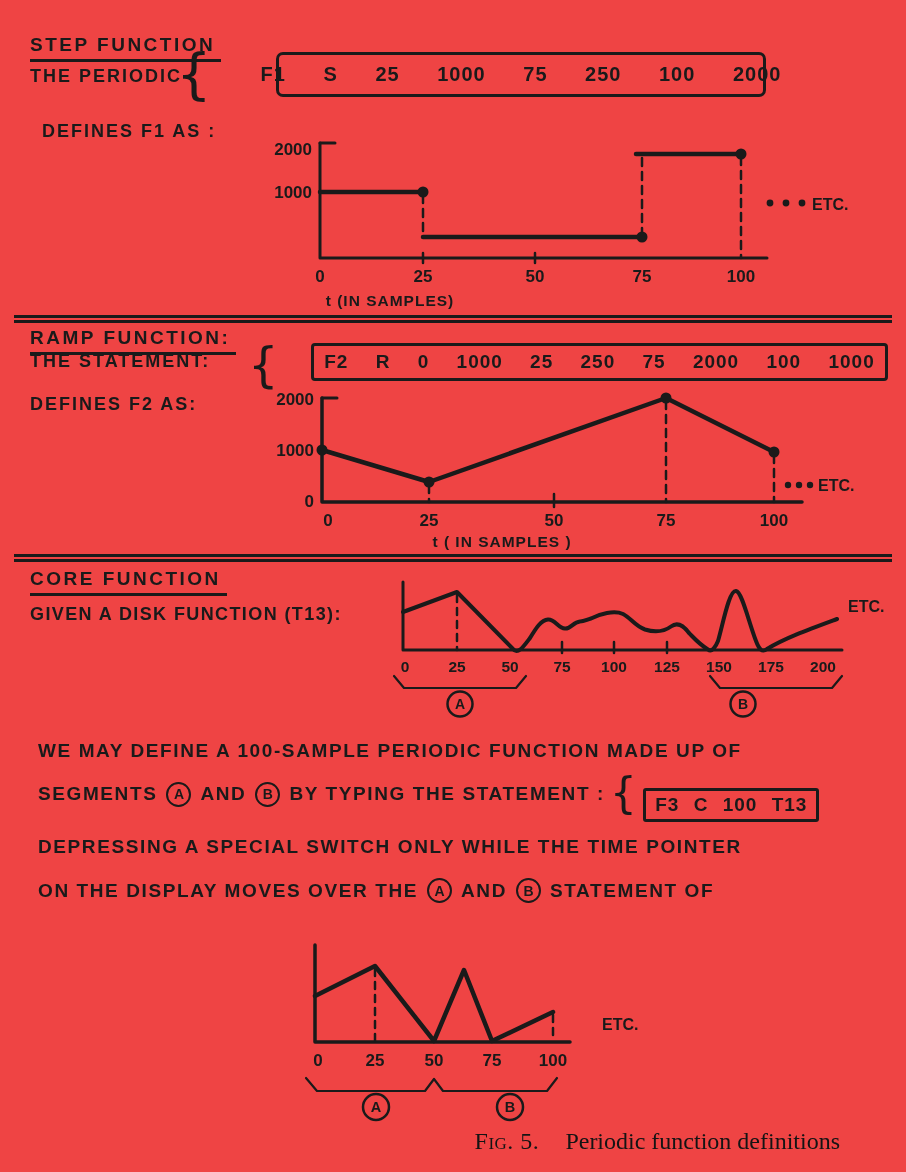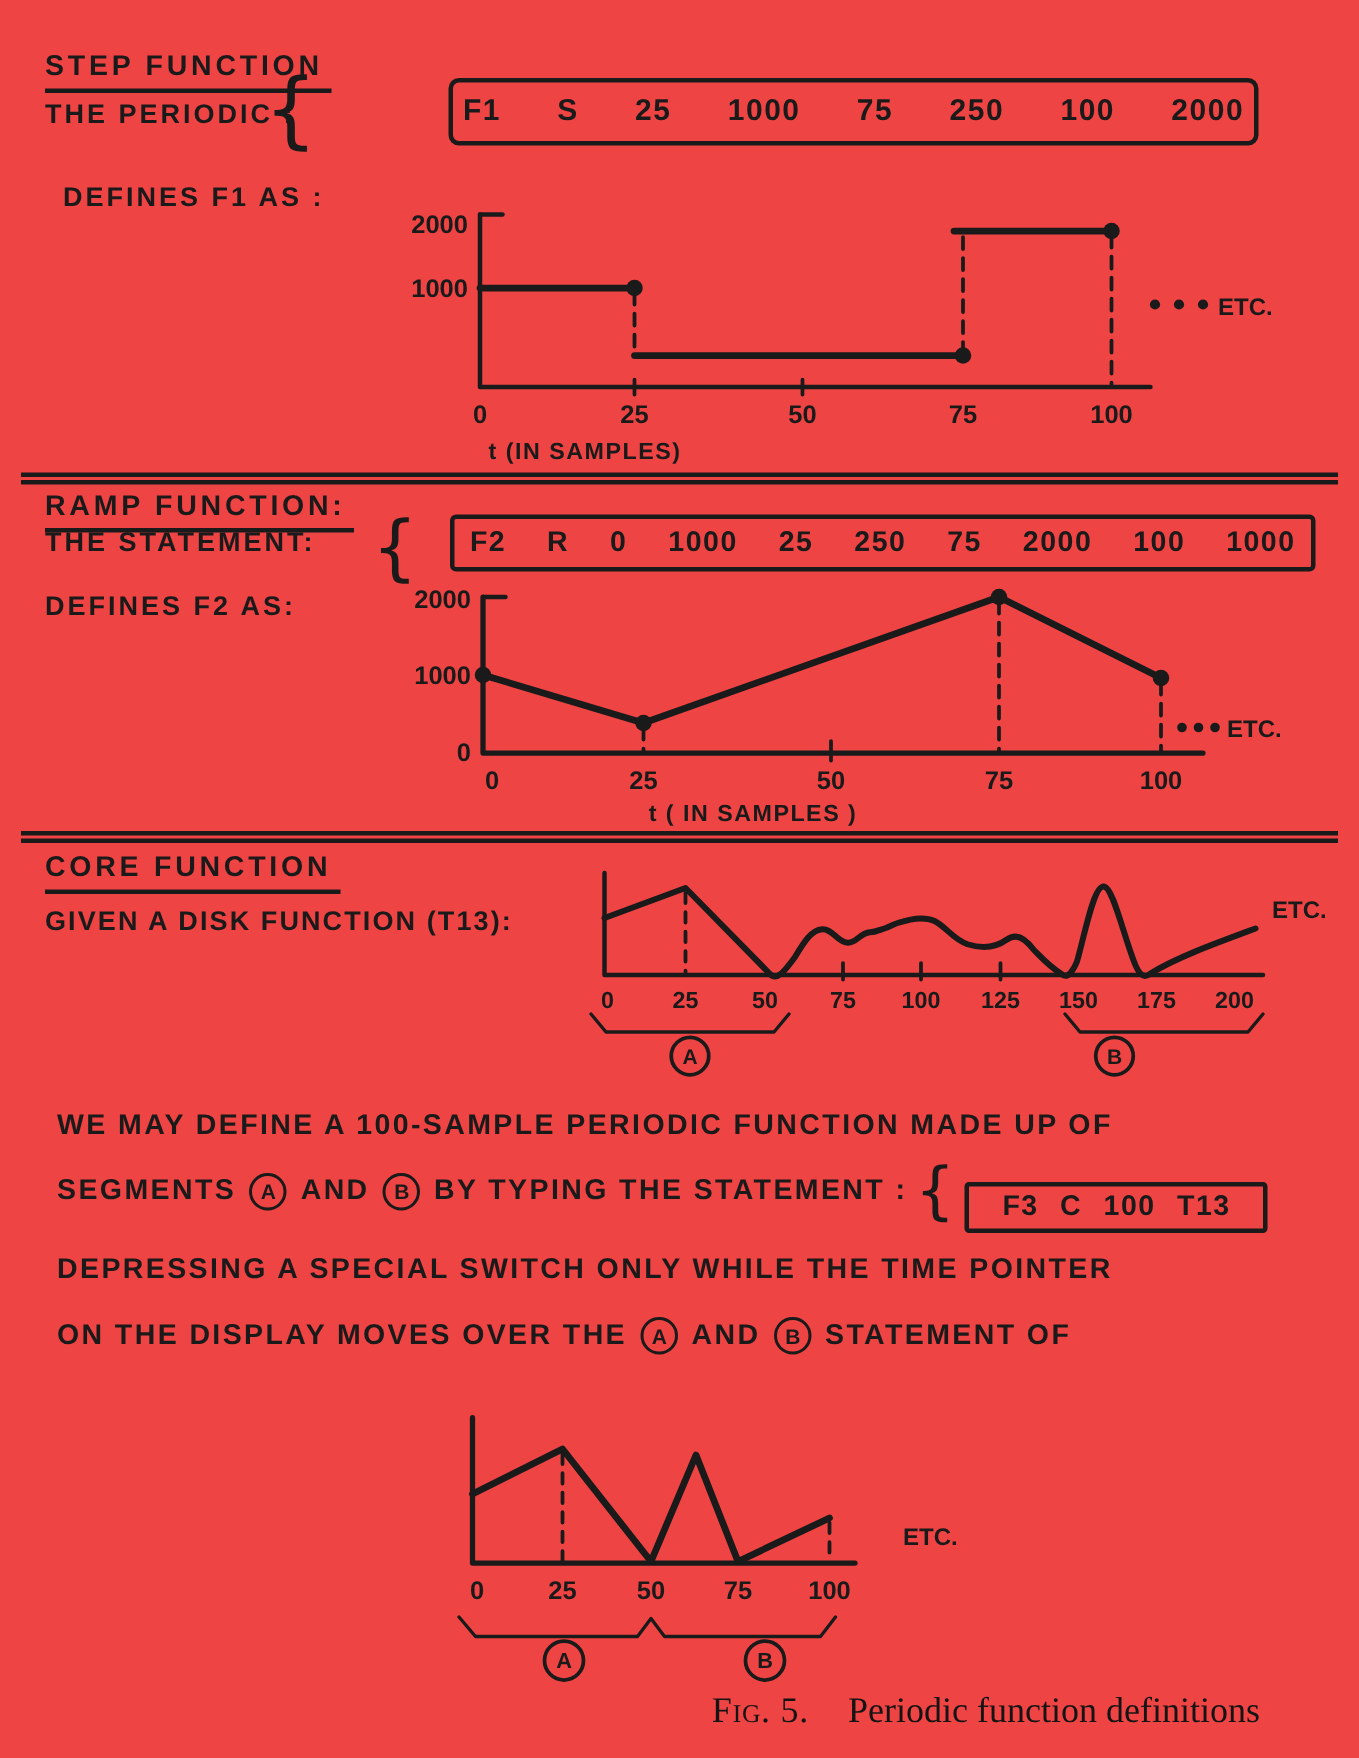--- a/index.html
+++ b/index.html
@@ -27,42 +27,42 @@
   .circ{
     width:25px;height:25px;border:2.5px solid #1a1a1a;border-radius:50%;
     display:inline-flex;align-items:center;justify-content:center;
     font-size:14px;font-weight:bold;letter-spacing:0;flex:0 0 auto;box-sizing:border-box;
   }
   .sep{
     left:14px;width:878px;height:2px;
     border-top:3px solid #1a1a1a;border-bottom:3px solid #1a1a1a;
   }
   .inlinebox{
-    border:3px solid #1a1a1a;border-radius:3px;padding:3px 22px;
+    border:3px solid #1a1a1a;border-radius:3px;padding:3px 9px;
     font-size:19px;font-weight:bold;letter-spacing:1px;word-spacing:8px;white-space:nowrap;margin-top:22px;
   }
   .caption{
     left:0;top:1128px;width:840px;text-align:right;
     font-family:"Liberation Serif",serif;font-size:24px;color:#141414;
   }
   .figlab{font-variant:small-caps;margin-right:26px;letter-spacing:0.5px;}
   svg text{font-family:"Liberation Sans",sans-serif;font-weight:bold;fill:#1a1a1a;}
 </style>
 </head>
 <body>
 
 <div class="page">
 
   <div class="abs h1" style="left:30px;top:34px">STEP FUNCTION</div>
 
   <div class="abs lbl" style="left:30px;top:66px">THE PERIODIC :</div>
 
   <div class="abs brace" style="left:176px;top:46px;font-size:56px">{</div>
 
-  <div class="abs stmtbox" style="left:299px;top:52px;width:540px;height:45px;border-radius:7px">
+  <div class="abs stmtbox" style="left:276px;top:52px;width:490px;height:45px;border-radius:7px">
     <span class="stmt" style="font-size:20px;word-spacing:31px">F1 S 25 1000 75 250 100 2000</span>
   </div>
 
   <div class="abs lbl" style="left:42px;top:121px">DEFINES F1 AS :</div>
 
   <svg class="abs" style="left:240px;top:132px" width="650" height="180" viewBox="0 0 650 180">
     <g stroke="#1a1a1a" fill="none" stroke-linecap="round" stroke-linejoin="round">
       <path d="M80 11 H95" stroke-width="3"></path>
       <path d="M80 11 V126 H527" stroke-width="3"></path>
       <path d="M183 121 V131 M295 121 V131" stroke-width="2.5"></path>
@@ -103,21 +103,21 @@
   </svg>
 
   <div class="abs sep" style="top:315px"></div>
 
   <div class="abs h1" style="left:30px;top:327px">RAMP FUNCTION:</div>
 
   <div class="abs lbl" style="left:30px;top:351px">THE STATEMENT:</div>
 
   <div class="abs brace" style="left:248px;top:341px;font-size:48px">{</div>
 
-  <div class="abs stmtbox" style="left:300px;top:343px;width:577px;height:38px;border-radius:4px">
+  <div class="abs stmtbox" style="left:311px;top:343px;width:577px;height:38px;border-radius:4px">
     <span class="stmt" style="font-size:19px;word-spacing:21px">F2 R 0 1000 25 250 75 2000 100 1000</span>
   </div>
 
   <div class="abs lbl" style="left:30px;top:394px">DEFINES F2 AS:</div>
 
   <svg class="abs" style="left:240px;top:388px" width="660" height="165" viewBox="0 0 660 165">
     <g stroke="#1a1a1a" fill="none" stroke-linecap="round" stroke-linejoin="round">
       <path d="M82 10 H97" stroke-width="3"></path>
       <path d="M82 10 V114 H562" stroke-width="3.5"></path>
       <path d="M314 106 V119" stroke-width="2.5"></path>

